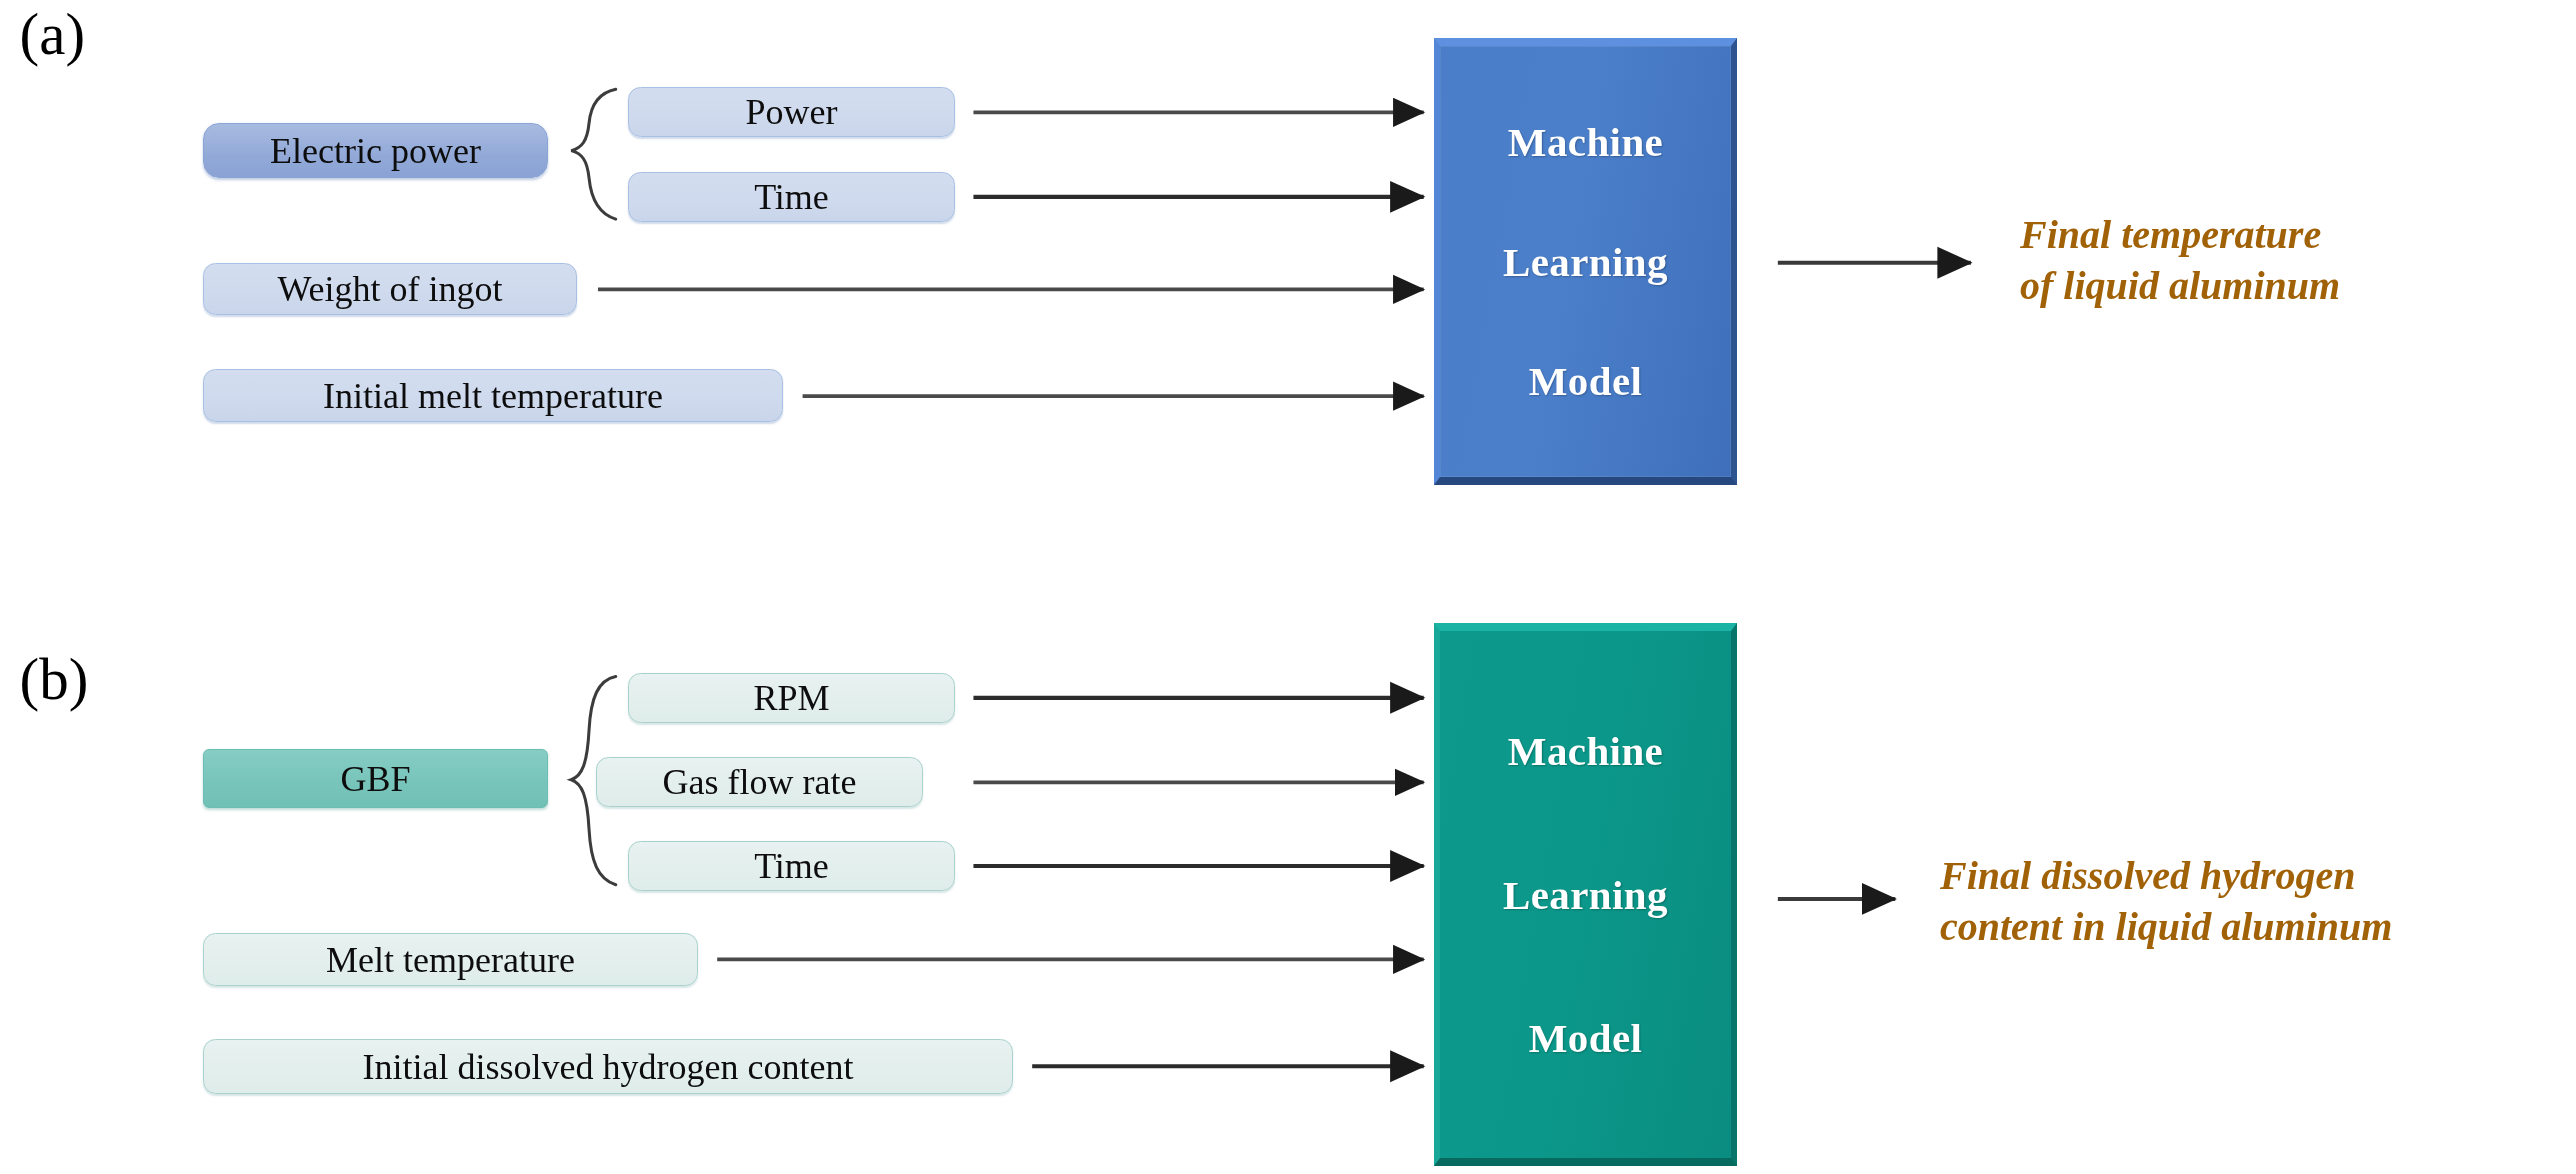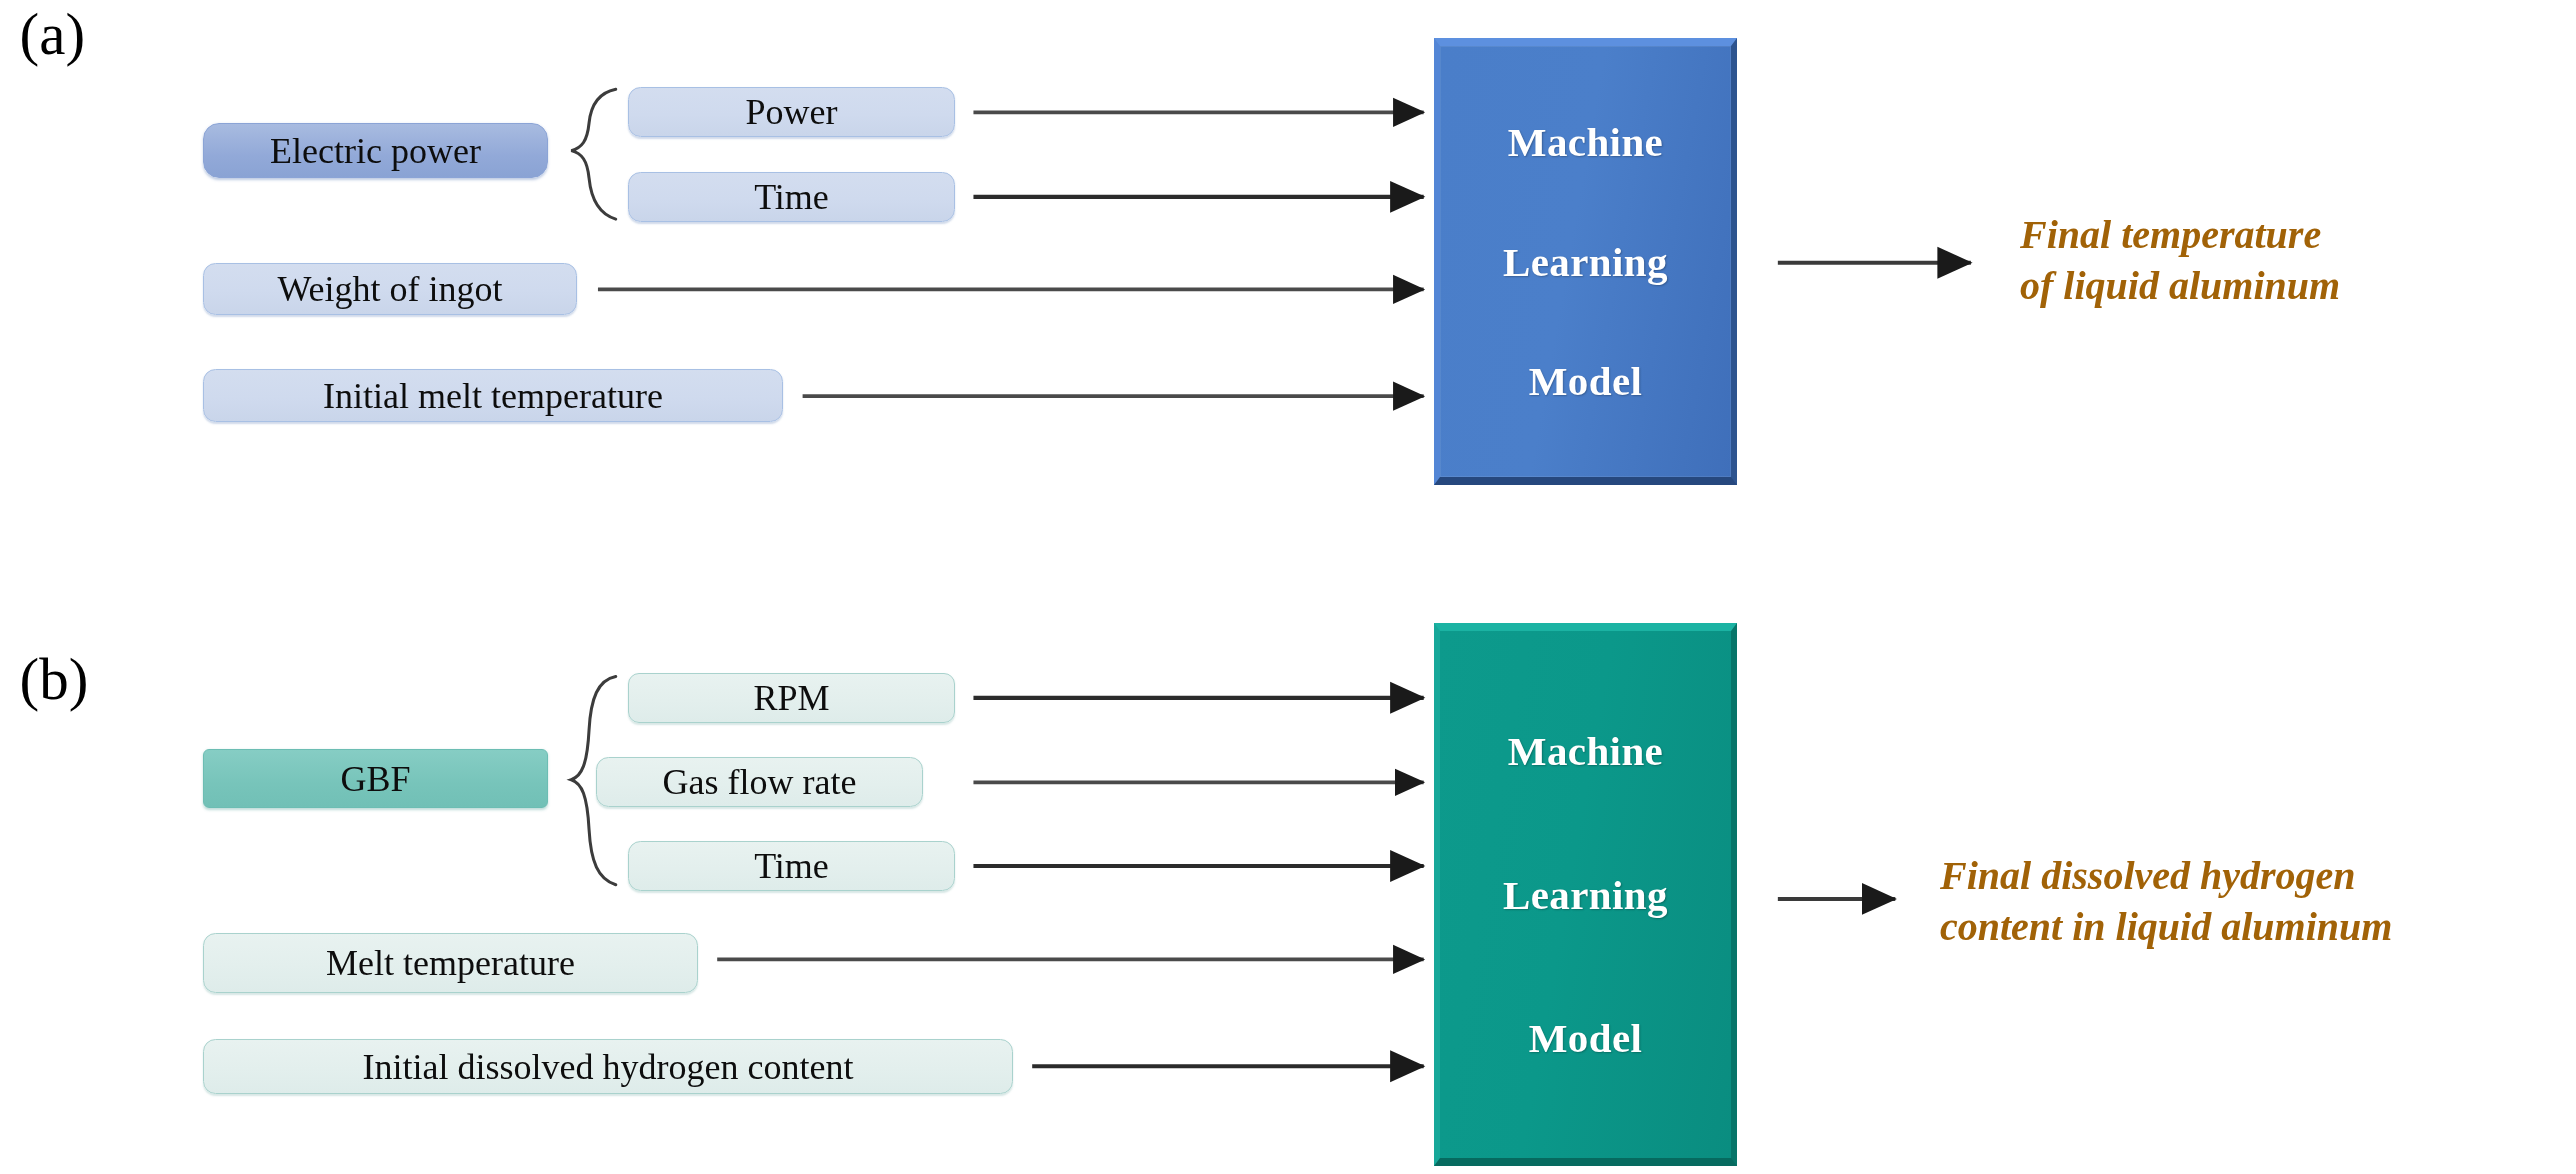--- a/index.html
+++ b/index.html
@@ -151,27 +151,27 @@
   <div class="output-text" style="left:2020px; top:209px; width:534px;">Final temperature
 of liquid aluminum</div>
 </div>
 
 <div class="panel">
 
   <div class="panel-label" style="left:19.6px; top:650px;">(b)</div>
 
   <div class="pill teal-strong" style="left:203px; top:749px; width:345px; height:59px;">GBF</div>
 
-  <div class="pill teal" style="left:628px; top:673px; width:327px; height:50px;border-radius:11px;">RPM</div>
+  <div class="pill teal" style="left:628px; top:673px; width:327px; height:50px;">RPM</div>
 
   <div class="pill teal" style="left:596px; top:757px; width:327px; height:50px;">Gas flow rate</div>
 
   <div class="pill teal" style="left:628px; top:841px; width:327px; height:50px;">Time</div>
 
-  <div class="pill teal" style="left:203px; top:933px; width:495px; height:60px;">Melt temperature</div>
+  <div class="pill teal" style="left:203px; top:933px; width:495px; height:53px;">Melt temperature</div>
 
   <div class="pill teal" style="left:203px; top:1039px; width:810px; height:55px;">Initial dissolved hydrogen content</div>
 
   <div class="model-box teal-model" style="left:1434px; top:623px; width:303px; height:543px;">
     <div class="mline">Machine</div>
     <div class="mline">Learning</div>
     <div class="mline">Model</div>
   </div>
 
   <div class="output-text" style="left:1940px; top:850px; width:641px;">Final dissolved hydrogen

